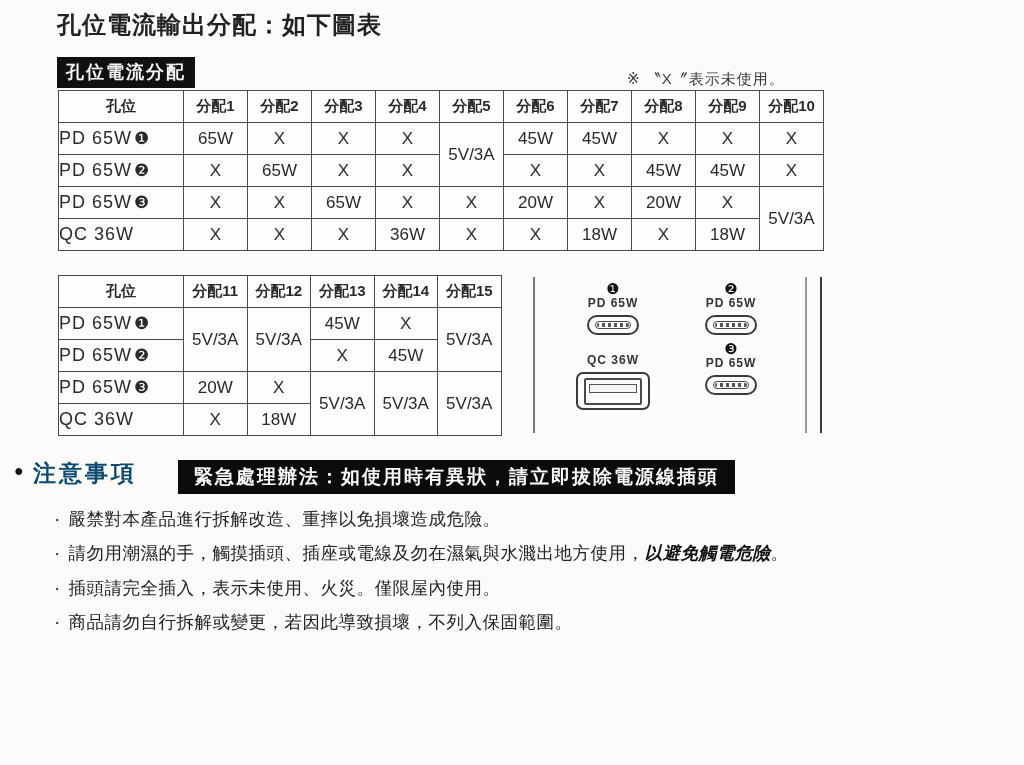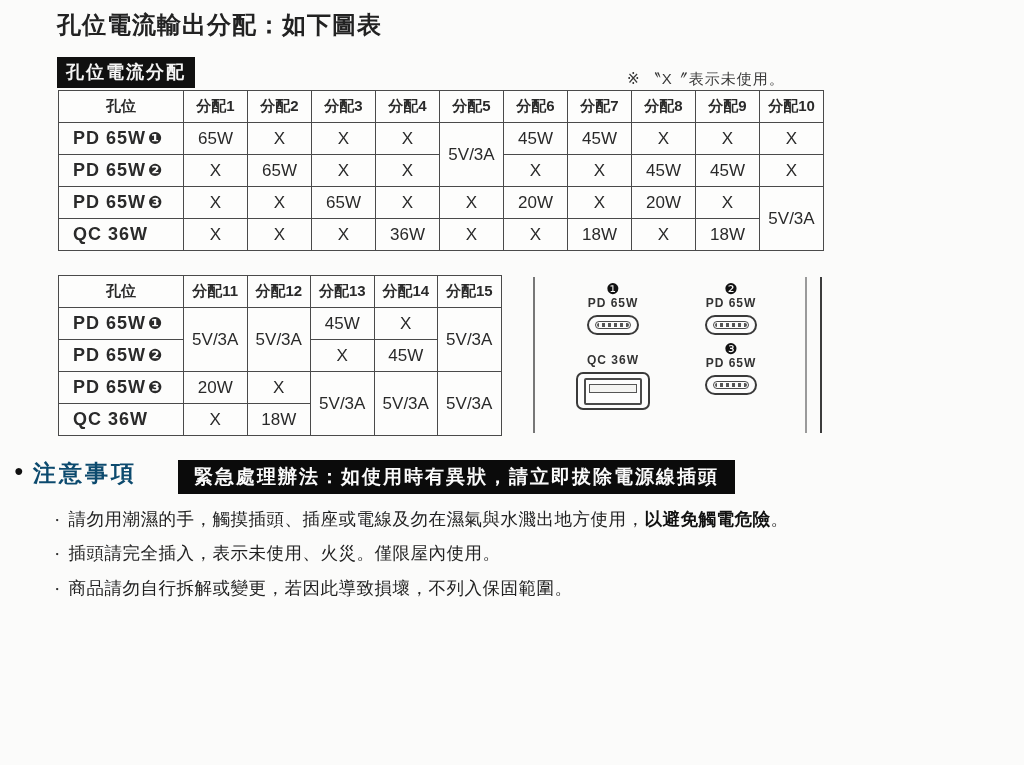--- a/index.html
+++ b/index.html
@@ -19,21 +19,21 @@
   .legend-note { position:absolute; left:627px; top:50px; font-size:15px; color:#3a3a3a; letter-spacing:1px;margin-top:20px; }
 
   table { position:absolute; border-collapse:collapse; table-layout:fixed; background:#fdfdfc; }
   td,th { border:1px solid #4a4a4a; text-align:center; vertical-align:middle; font-size:17px; color:#2a2a2a; padding:0; }
   th { font-weight:700; font-size:15px; }
   td { font-weight:500; }
   .t1 { left:58px; top:90px; width:765px; }
   .t1 tr { height:32px; }
   .t2 { left:58px; top:275px; width:443px; }
   .t2 tr { height:32px; }
-  td.rowlabel { text-align:left; padding-left:14px; font-size:18px; font-weight:700; letter-spacing:1px; white-space:nowrap;margin-top:12px; }
+  td.rowlabel { text-align:left; font-size:18px; font-weight:400; letter-spacing:1px; white-space:nowrap;margin-top:12px; }
   td.rowlabel .badge { margin-left:2px; font-size:17px; }
 
   .diagram { position:absolute; left:533px; top:275px; width:292px; height:162px; }
   .vline { position:absolute; top:2px; height:156px; background:#555; }
   .vl-left { left:0; width:2px; background:#777; }
   .vl-r1 { left:272px; width:2px; background:#9a9a9a; }
   .vl-r2 { left:287px; width:2px; background:#3c3c3c; }
 
   .port-group { position:absolute; width:110px; text-align:center; }
   .pg1 { left:25px; top:6px; }
@@ -63,21 +63,21 @@
 
   .notice-bullet { position:absolute; left:14px; top:462px; font-size:16px; color:#111; }
   .notice-heading { position:absolute; left:33px; top:458px; font-size:23px; font-weight:900; color:#0c4a6e; letter-spacing:3px; }
   .banner {
     position:absolute; left:178px; top:460px; height:34px; background:#0b0b0b; color:#fafafa;
     font-size:19px; font-weight:700; line-height:33px; padding:0 16px; letter-spacing:2px; white-space:nowrap;
   }
   .notes { position:absolute; left:50px; top:503px; width:960px; }
   .note-line { font-size:17.5px; line-height:33.4px; color:#222; letter-spacing:0.5px; white-space:nowrap; }
   .note-line .mark { margin-right:4px; font-size:14px; }
-  .note-line .b { font-weight:800; color:#111; }
+  .note-line .b { font-weight:800; color:#111;font-style:italic; }
 </style>
 </head>
 <body>
 
 <div class="page">
 
   <div class="title">孔位電流輸出分配：如下圖表</div>
 
   <div class="section-label">孔位電流分配</div>
   <div class="legend-note">※ 〝X〞表示未使用。</div>
@@ -250,18 +250,19 @@
           <div class="usbc-inner"></div>
         </div>
     </div>
   </div>
 
   <span class="notice-bullet">●</span>
   <span class="notice-heading">注意事項</span>
   <div class="banner">緊急處理辦法：如使用時有異狀，請立即拔除電源線插頭</div>
 
   <div class="notes" id="notes">
+      <div class="note-line"><span class="mark">・</span><span>嚴禁對本產品進行拆解改造、重摔以免損壞造成危險。</span></div>
       <div class="note-line"><span class="mark">・</span><span>請勿用潮濕的手，觸摸插頭、插座或電線及勿在濕氣與水濺出地方使用，</span><span class="b">以避免觸電危險</span><span>。</span></div>
       <div class="note-line"><span class="mark">・</span><span>插頭請完全插入，表示未使用、火災。僅限屋內使用。</span></div>
       <div class="note-line"><span class="mark">・</span><span>商品請勿自行拆解或變更，若因此導致損壞，不列入保固範圍。</span></div>
     </div>
 
 </div>
 
 </body></html>

